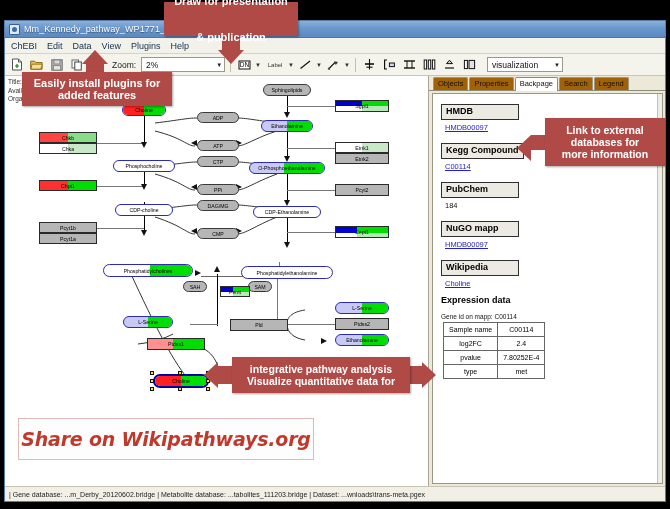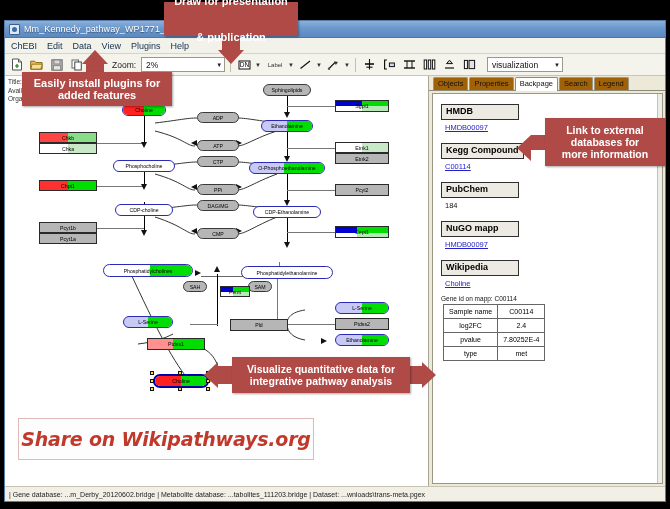--- a/index.html
+++ b/index.html
@@ -628,20 +628,21 @@
               <a href="#">HMDB00097</a>
             </div>
           </div>
           <div class="db-block">
             <div class="db-head">Wikipedia</div>
             <div class="db-val">
               <a href="#">Choline</a>
             </div>
           </div>
 
+          <div class="exp-title">Expression data</div>
           <div class="gene-id">Gene id on mapp: C00114</div>
 
           <table class="exp">
             <tbody>
                 <tr>
               <td>Sample name</td>
               <td>C00114</td>
             </tr>
             <tr>
               <td>log2FC</td>
@@ -684,22 +685,22 @@
 
   <div class="callout" style="left:545px; top:118px; width:120px; height:48px; font-size:10.5px; flex-direction:column;">
     <div>Link  to external</div>
     <div>databases  for</div>
     <div>more information</div>
   </div>
   <div class="arrow-stem" style="left:531px; top:135px; width:16px; height:15px;"></div>
   <div class="arrow-left" style="left:517px; top:135px;"></div>
 
   <div class="callout" style="left:232px; top:357px; width:178px; height:36px; font-size:10.5px; flex-direction:column;">
+    <div>integrative pathway analysis</div>
     <div>Visualize quantitative data  for</div>
-    <div>integrative pathway analysis</div>
   </div>
   <div class="arrow-stem" style="left:218px; top:366px; width:16px; height:18px;"></div>
   <div class="arrow-left" style="left:204px; top:362px;"></div>
   <div class="arrow-stem" style="left:408px; top:366px; width:16px; height:18px;"></div>
   <div class="arrow-right" style="left:422px; top:362px;"></div>
 
   <div class="share-box">
     <span class="share-text">Share on Wikipathways.org</span>
   </div>
 

